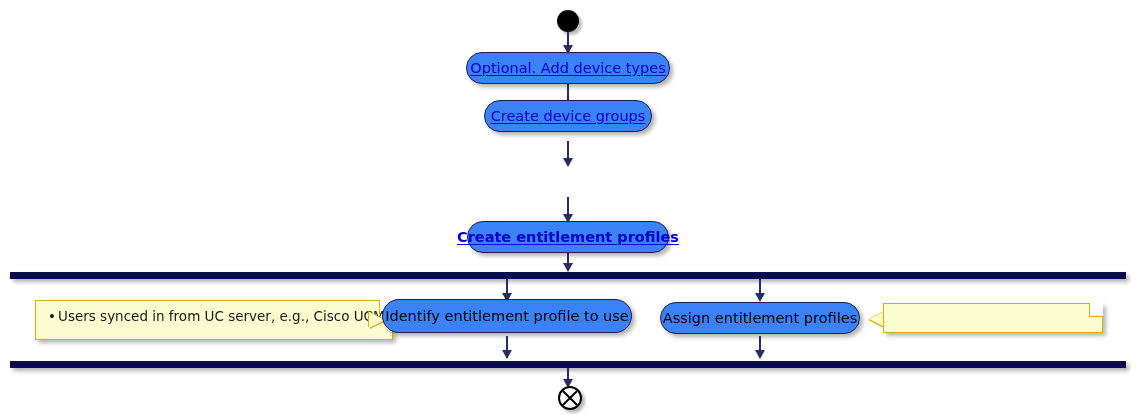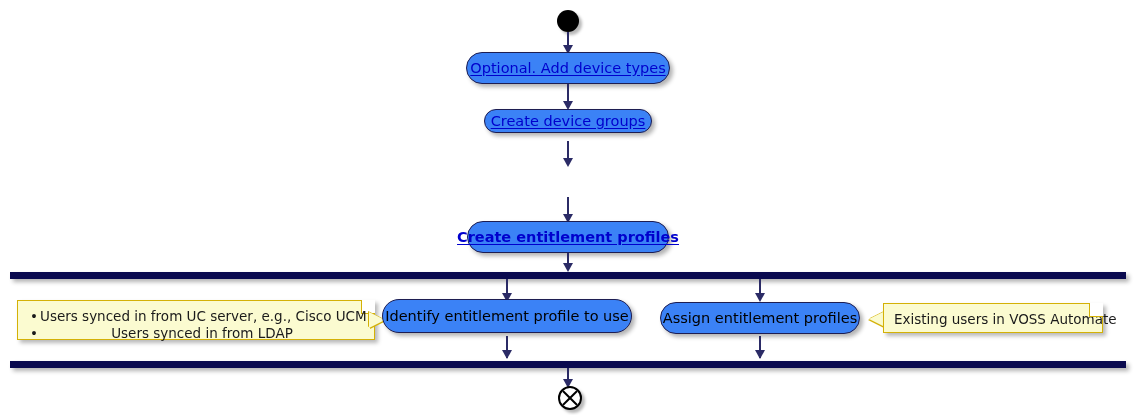--- a/index.html
+++ b/index.html
@@ -164,21 +164,21 @@
   <div class="start-node" style="left:557px; top:10px;"></div>
 
   <div class="vline" style="left:567px; top:32px; height:16px;"></div>
   <div class="arrowhead" style="left:563px; top:45px;"></div>
 
   <div class="activity link-text" style="left:466px; top:52px; width:204px; height:32px;">Optional. Add device types</div>
 
   <div class="vline" style="left:567px; top:84px; height:20px;"></div>
   <div class="arrowhead" style="left:563px; top:101px;"></div>
 
-  <div class="activity link-text" style="left:484px; top:109px; width:168px; height:24px;">Create device groups</div>
+  <div class="activity link-text" style="left:484px; top:100px; width:168px; height:32px;">Create device groups</div>
 
   <div class="vline" style="left:567px; top:141px; height:20px;"></div>
   <div class="arrowhead" style="left:563px; top:158px;"></div>
 
 
   <div class="vline" style="left:567px; top:197px; height:20px;"></div>
   <div class="arrowhead" style="left:563px; top:214px;"></div>
 
   <div class="activity link-text" style="left:467px; top:221px; width:202px; height:32px;font-weight:bold;">Create entitlement profiles</div>
 
@@ -186,37 +186,35 @@
   <div class="arrowhead" style="left:563px; top:263px;"></div>
 
   <div class="bar" style="left:10px; top:272px; width:1116px;"></div>
 
   <div class="vline" style="left:506px; top:279px; height:18px;"></div>
   <div class="arrowhead" style="left:502px; top:293px;"></div>
 
   <div class="vline" style="left:759px; top:279px; height:18px;"></div>
   <div class="arrowhead" style="left:755px; top:293px;"></div>
 
-  <div class="note" style="left:17px; top:300px; width:358px; height:40px;text-align:center;">
+  <div class="note" style="left:35px; top:300px; width:358px; height:40px;">
     <div class="fold"></div>
     <ul>
       <li>Users synced in from UC server, e.g., Cisco UCM</li>
-      <li>Users synced in from LDAP</li>
     </ul>
   </div>
   <div class="note-pointer right" style="left:369px; top:312px;"></div>
 
   <div class="activity" style="left:382px; top:299px; width:250px; height:34px;text-align:right;">Identify entitlement profile to use</div>
 
   <div class="activity" style="left:660px; top:302px; width:200px; height:32px;">Assign entitlement profiles</div>
 
   <div class="note-pointer left" style="left:869px; top:311px;"></div>
   <div class="note" style="left:883px; top:303px; width:220px; height:30px;">
     <div class="fold"></div>
-    <div class="single-line">Existing users in VOSS Automate</div>
   </div>
 
   <div class="vline" style="left:506px; top:336px; height:22px;"></div>
   <div class="arrowhead" style="left:502px; top:350px;"></div>
 
   <div class="vline" style="left:759px; top:336px; height:22px;"></div>
   <div class="arrowhead" style="left:755px; top:350px;"></div>
 
   <div class="bar" style="left:10px; top:361px; width:1116px;"></div>
 

